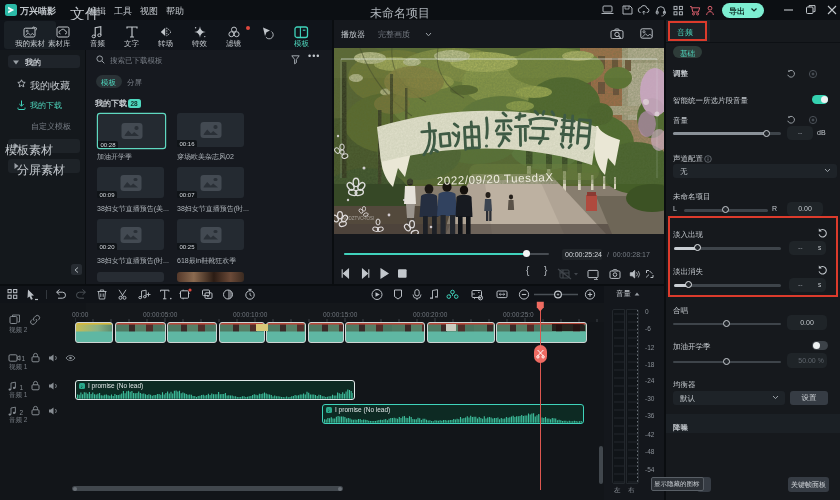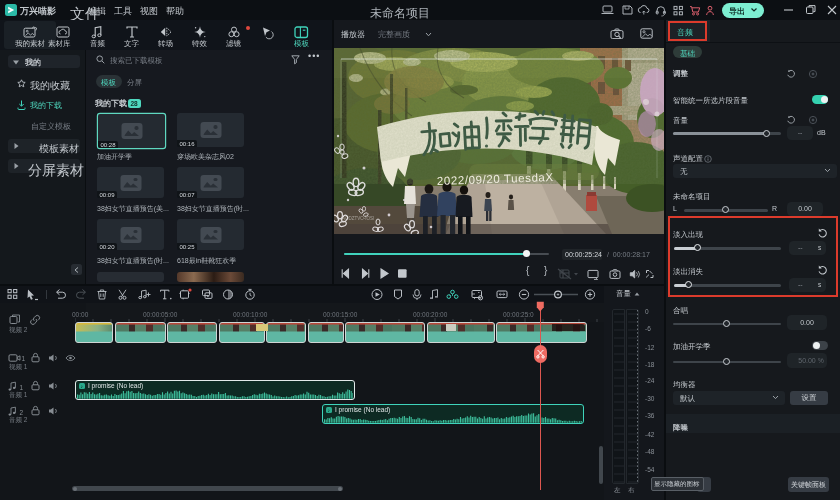--- a/index.html
+++ b/index.html
@@ -149,26 +149,26 @@
 <div class="abs tx" style="left:30px;top:79px;font-size:10px">我的收藏</div>
 <svg class="abs" style="left:17px;top:100px" width="9" height="10" viewBox="0 0 9 10" fill="none" stroke="#3fd3bb" stroke-width="1">
       <path d="M4.5.5v5.4 M2.3 4 4.5 6.2 6.7 4 M1 7.6v1.1a.8.8 0 0 0 .8.8h5.4a.8.8 0 0 0 .8-.8V7.6"></path>
     </svg>
 <div class="abs teal" style="left:30px;top:100px;font-size:8px">我的下载</div>
 <div class="abs dim" style="left:31px;top:121px;font-size:8px">自定义模板</div>
 <div class="abs" style="left:8px;top:139px;width:72px;height:14px;background:#1e2328;border-radius:3px"></div>
 <svg class="abs" style="left:14px;top:143px" width="5" height="6" viewBox="0 0 5 6">
       <path d="M.5 0v6L4.5 3z" fill="#9aa0a6"></path>
     </svg>
-<div class="abs tx" style="left:39px;top:142px;font-size:10px">模板素材</div>
+<div class="abs tx" style="left:5px;top:142px;font-size:12px">模板素材</div>
 <div class="abs" style="left:8px;top:159px;width:72px;height:14px;background:#1e2328;border-radius:3px"></div>
 <svg class="abs" style="left:14px;top:163px" width="5" height="6" viewBox="0 0 5 6">
       <path d="M.5 0v6L4.5 3z" fill="#9aa0a6"></path>
     </svg>
-<div class="abs tx" style="left:28px;top:162px;font-size:14px">分屏素材</div>
+<div class="abs tx" style="left:17px;top:162px;font-size:12px">分屏素材</div>
 <div class="abs" style="left:71px;top:264px;width:11px;height:11px;background:#272c32;border-radius:2.5px"></div>
 <svg class="abs" style="left:74px;top:266.5px" width="5" height="6" viewBox="0 0 5 6">
       <path d="M4 .5 1 3l3 2.5" stroke="#aeb4ba" fill="none" stroke-width="1"></path>
     </svg>
 
 <div class="abs" style="left:86px;top:50px;width:246px;height:234px;background:#16191f"></div>
 <svg class="abs" style="left:96px;top:55px" width="9" height="9" viewBox="0 0 9 9" fill="none" stroke="#9aa0a6" stroke-width="1">
       <circle cx="3.7" cy="3.7" r="2.8"></circle>
       <path d="M6 6 8.3 8.3"></path>
     </svg>

